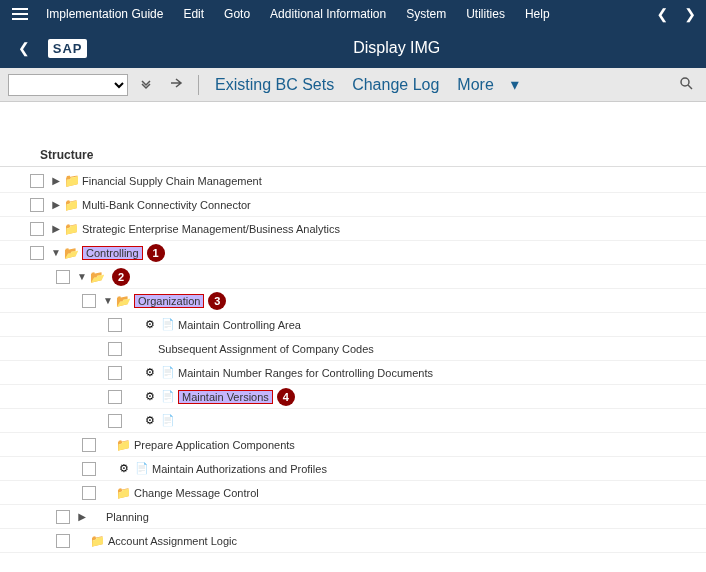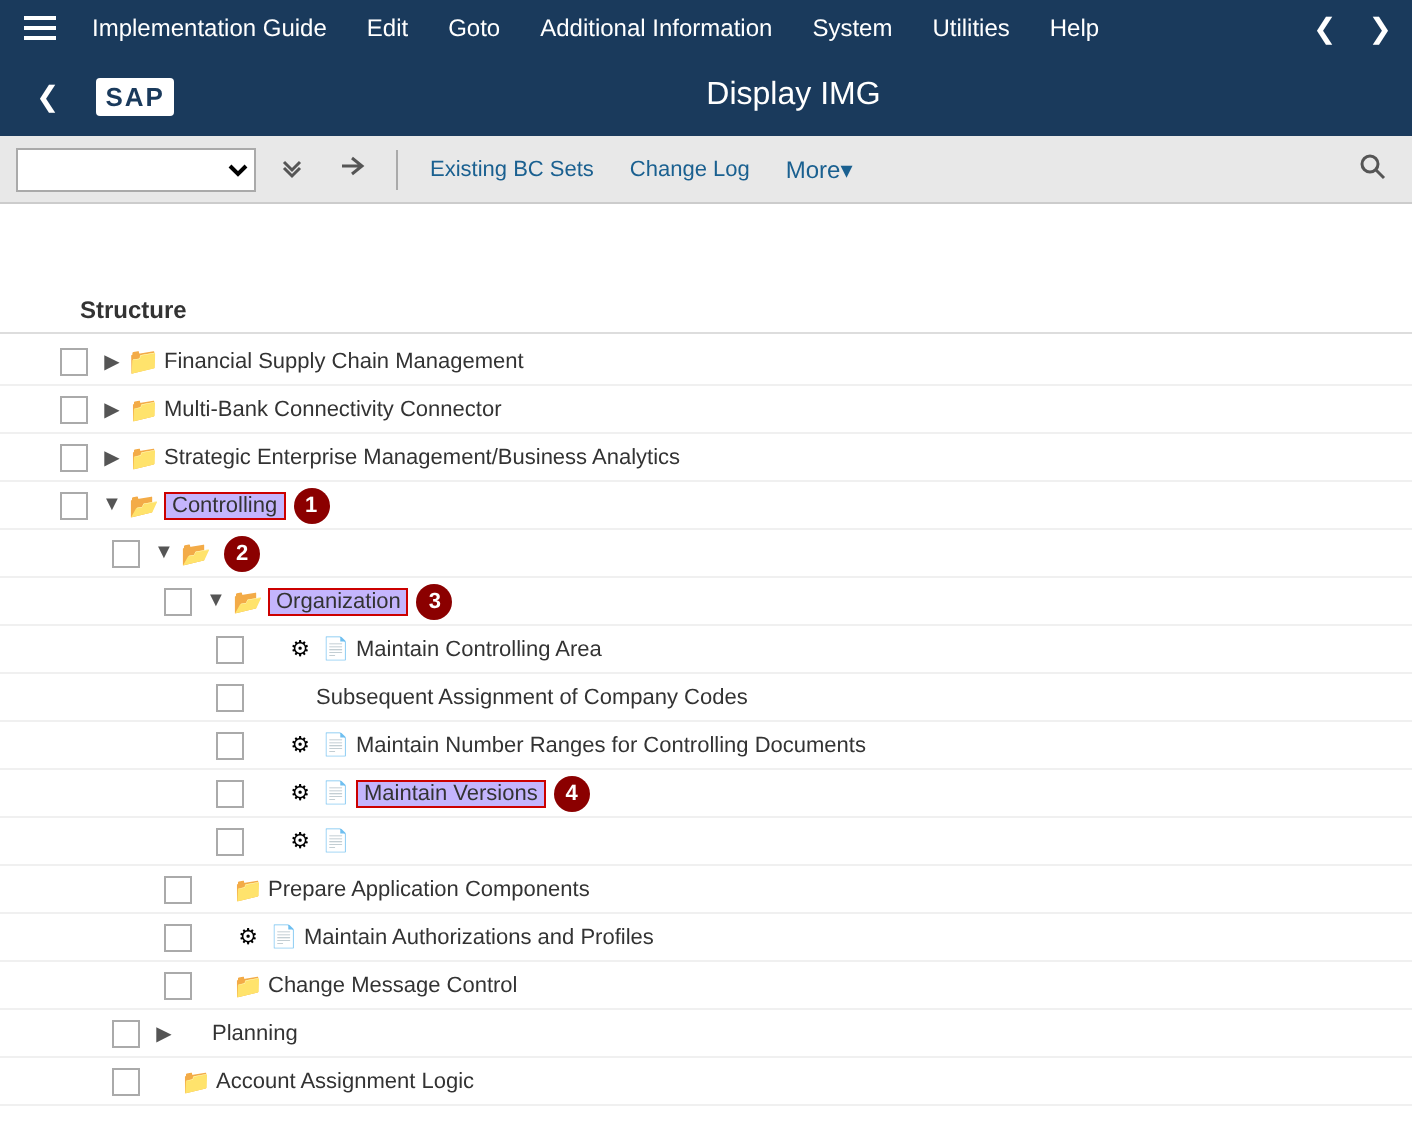--- a/index.html
+++ b/index.html
@@ -64,24 +64,24 @@
     .toolbar-select {
       height: 22px; width: 120px; font-size: 11px; border: 1px solid #aaa; background: #fff;
     }
     .toolbar-icon-btn {
       background: none; border: none; cursor: pointer; font-size: 14px; color: #555; padding: 2px 4px;
     }
     .toolbar-sep {
       width: 1px; height: 20px; background: #aaa; margin: 0 4px;
     }
     .toolbar-link {
-      color: #1a6090; font-size: 11px; cursor: pointer; text-decoration: none; padding: 0 6px;
+      color: #1a6090; font-size: 16px; cursor: pointer; text-decoration: none; padding: 0 6px;
     }
     .more-btn {
-      display: flex; align-items: center; gap: 0; color: #1a6090; font-size: 12px;
+      display: flex; align-items: center; gap: 17px; color: #1a6090; font-size: 16px;
       cursor: pointer; padding: 0 6px;
     }
 
     
     .content {
       padding: 8px 0;
       overflow-y: auto;
       height: calc(572px - 28px - 40px - 34px);
     }
 

